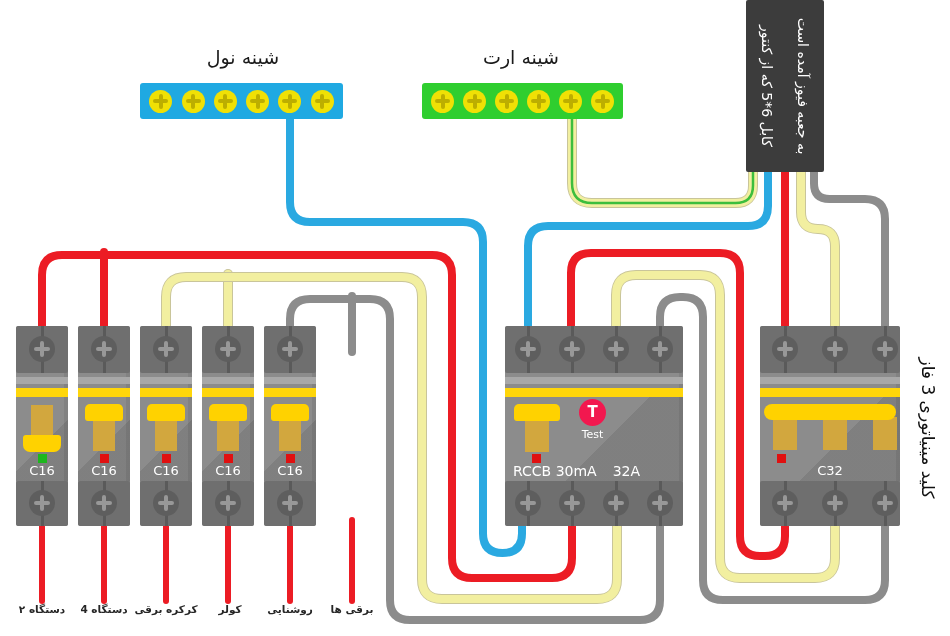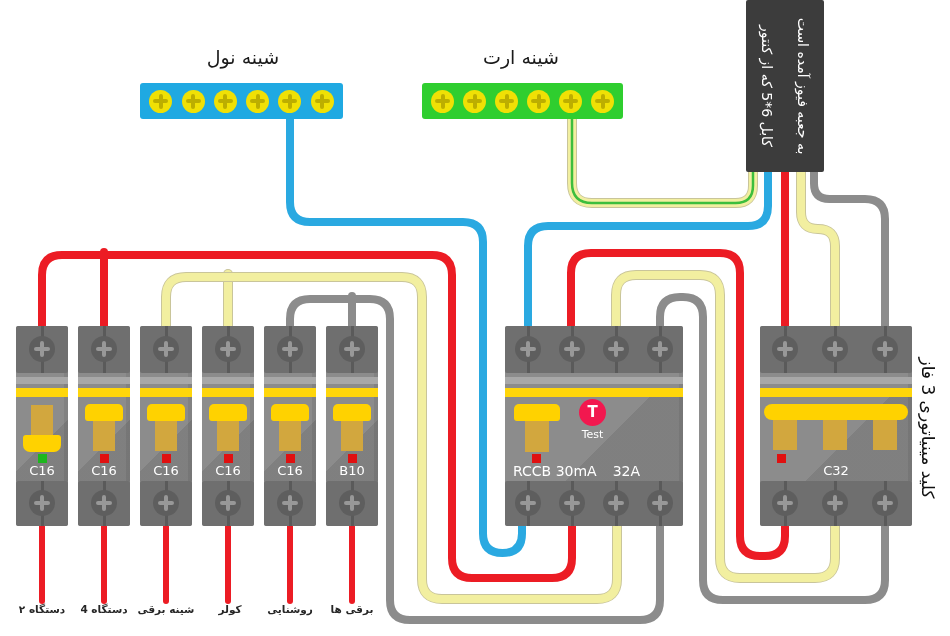--- a/index.html
+++ b/index.html
@@ -51,21 +51,21 @@
 
   .rccb{left:505px;width:178px}
   .rccb .cap{left:9px;top:7px;width:46px;height:17px}
   .rccb .stem{left:20px;top:21px;width:24px;height:34px}
   .rccb .indicator{left:27px;top:57px}
   .test-btn{position:absolute;left:74px;top:2px;width:27px;height:27px;border-radius:50%;background:#F2184F;
             color:#fff;font-weight:bold;font-size:15px;text-align:center;line-height:27px;cursor:pointer}
   .test-label{position:absolute;left:59px;top:31px;width:57px;text-align:center;color:#fff;font-size:11px}
   .rccb-text{position:absolute;left:8px;bottom:2px;color:#fff;font-size:14px;display:flex;gap:16px;white-space:nowrap}
 
-  .c32{left:760px;width:152px}
+  .c32{left:760px;width:140px}
   .c32 .capbar{position:absolute;left:4px;right:4px;top:7px;height:16px;background:#FFD200;border-radius:8px;display:block}
   .c32 .stem{width:24px;top:20px;height:33px}
   .c32 .indicator{left:17px;top:57px}
 
   .side-label{position:absolute;left:833px;top:418px;width:190px;text-align:center;font-size:17px;color:#111;
               transform:rotate(90deg);direction:rtl;z-index:2;font-weight:500}
 
   .load-label{position:absolute;top:603px;width:100px;text-align:center;font-size:10.5px;font-weight:bold;
               color:#262626;direction:rtl;z-index:2}
 </style>
@@ -247,21 +247,21 @@
         <i class="stem"></i>
         <i class="cap"></i>
         <i class="indicator" style="background: rgb(224, 16, 16);"></i>
         <div class="rating">C16</div>
       </div>
       <div class="tblock bottom">
         <i class="tline" style="left:26px"></i>
         <i class="tscrew" style="left:26px"></i>
       </div>
     </div>
-    <div class="load-label" style="left: 116px;">شینه برقی</div>
+    <div class="load-label" style="left: 116px;">کرکره برقی</div>
     <div class="device mcb on" style="left: 202px; width: 52px;">
       <div class="tblock top">
         <i class="tline" style="left:26px"></i>
         <i class="tscrew" style="left:26px"></i>
       </div>
       <div class="band"></div>
       <div class="stripe"></div>
       <div class="middle">
         <i class="stem"></i>
         <i class="cap"></i>
@@ -286,32 +286,14 @@
         <i class="cap"></i>
         <i class="indicator" style="background: rgb(224, 16, 16);"></i>
         <div class="rating">C16</div>
       </div>
       <div class="tblock bottom">
         <i class="tline" style="left:26px"></i>
         <i class="tscrew" style="left:26px"></i>
       </div>
     </div>
     <div class="load-label" style="left: 240px;">روشنایی</div>
-    <div class="device mcb on" style="left: 326px; width: 52px;">
-      <div class="tblock top">
-        <i class="tline" style="left:26px"></i>
-        <i class="tscrew" style="left:26px"></i>
-      </div>
-      <div class="band"></div>
-      <div class="stripe"></div>
-      <div class="middle">
-        <i class="stem"></i>
-        <i class="cap"></i>
-        <i class="indicator" style="background: rgb(224, 16, 16);"></i>
-        <div class="rating">B10</div>
-      </div>
-      <div class="tblock bottom">
-        <i class="tline" style="left:26px"></i>
-        <i class="tscrew" style="left:26px"></i>
-      </div>
-    </div>
     <div class="load-label" style="left: 302px;">برقی ها</div>
   </div>
 
 </body></html>

